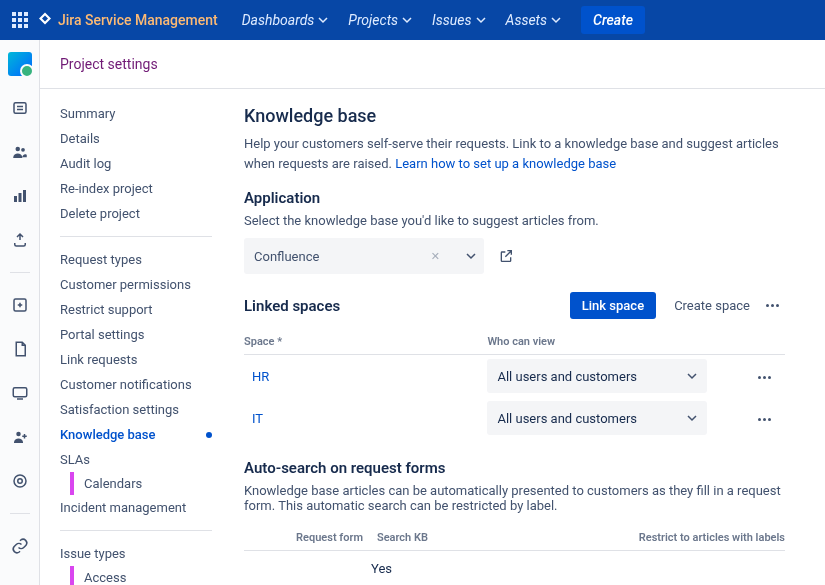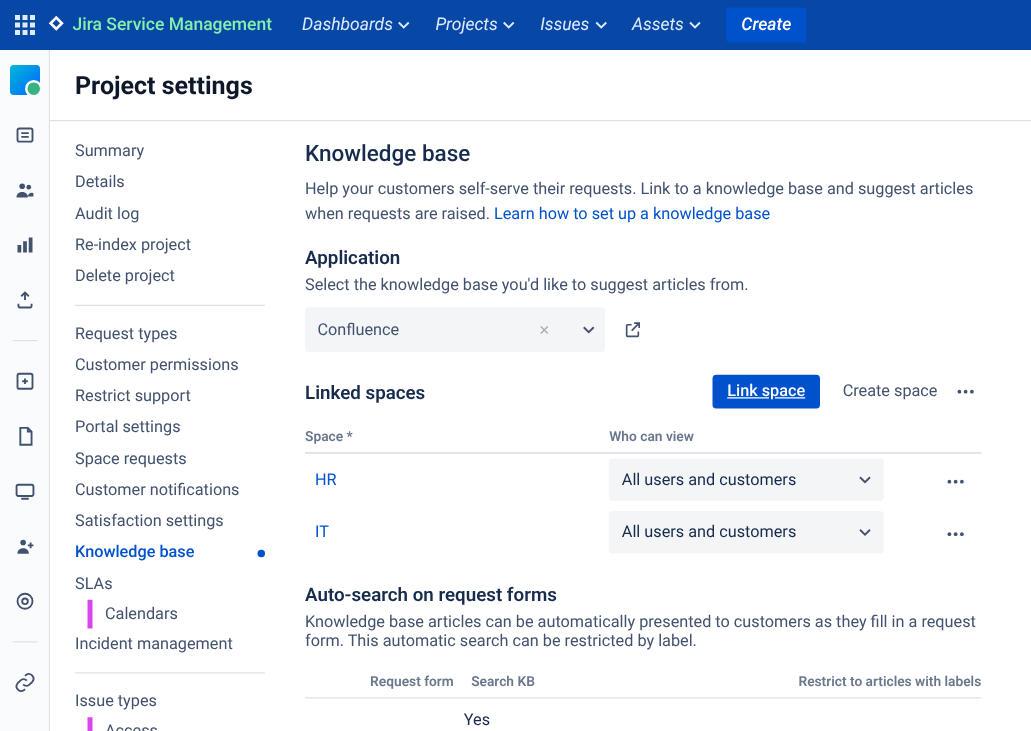--- a/index.html
+++ b/index.html
@@ -1,32 +1,32 @@
 <!DOCTYPE html>
 <html><head>
 <meta charset="utf-8">
 <style>
 * { box-sizing: border-box; margin: 0; padding: 0; }
 body { font-family: -apple-system, BlinkMacSystemFont, "Segoe UI", Roboto, sans-serif; font-size: 14px; color: #172B4D; background: #fff; }
 .topbar { background: #0747A6; height: 40px; display: flex; align-items: center; padding: 0 8px; color: #fff; }
 .app-switcher { width: 24px; height: 24px; display: flex; align-items: center; justify-content: center; margin-right: 4px; }
 .logo-area { display: flex; align-items: center; margin-right: 16px; }
-.logo-text { font-size: 14px; font-weight: 500; color: #86efac; margin-left: 4px; }
+.logo-text { font-size: 14px; font-weight: 500; color: #fdba74; margin-left: 4px; }
 .nav-items { display: flex; align-items: center; gap: 4px; font-style: italic; }
 .nav-item { padding: 6px 8px; color: #DEEBFF; font-size: 14px; display: flex; align-items: center; gap: 4px; cursor: pointer; border-radius: 3px; }
 .create-btn { background: #0052CC; color: #fff; padding: 6px 12px; border-radius: 3px; font-size: 14px; font-weight: 500; cursor: pointer; margin-left: 8px; }
 .layout { display: flex; height: calc(100vh - 40px); }
 .rail { width: 40px; background: #FAFBFC; border-right: 1px solid #DFE1E6; display: flex; flex-direction: column; align-items: center; padding-top: 12px; gap: 20px; }
 .rail-icon { width: 24px; height: 24px; display: flex; align-items: center; justify-content: center; color: #42526E; cursor: pointer; }
 .rail-avatar { width: 24px; height: 24px; border-radius: 3px; background: linear-gradient(135deg, #00B8D9, #0065FF); position:relative; }
 .rail-avatar::after{content:'';position:absolute;bottom:-2px;right:-2px;width:10px;height:10px;background:#36B37E;border:2px solid #FAFBFC;border-radius:50%;}
 .rail-sep { width: 20px; height: 1px; background: #DFE1E6; }
 .main-area { flex: 1; display: flex; flex-direction: column; overflow: hidden; }
 .page-header { padding: 16px 24px 16px 20px; border-bottom: 1px solid #DFE1E6; }
-.page-title { font-size: 20px; font-weight: 700; color: #0f172a; }
+.page-title { font-size: 14px; font-weight: 400; color: #701a75; }
 .content-row { display: flex; flex: 1; overflow: hidden; }
 .sidebar { width: 180px; padding: 12px 8px 12px 20px; overflow-y: auto; font-size: 13px; }
 .side-item { padding: 5px 0; color: #42526E; cursor: pointer; display:flex; align-items:center; justify-content:space-between;}
 .side-item.active { color: #0052CC; font-weight: 500; }
 .side-item.active .dot{width:6px;height:6px;border-radius:50%;background:#0052CC;}
 .side-sep { height: 1px; background: #DFE1E6; margin: 10px 0; }
 .sub-group { margin-left: 10px; border-left: 4px solid #d946ef; padding-left: 10px; font-size:13px;}
 .sub-item { padding: 4px 0; color: #42526E; cursor: pointer; }
 .content { flex: 1; padding: 16px 40px 24px 24px; overflow-y: auto; }
 h2.section { font-size: 18px; font-weight: 500; margin-bottom: 8px; }
@@ -34,21 +34,21 @@
 a.link { color: #0052CC; text-decoration: none; }
 h3.sub { font-size: 15px; font-weight: 600; margin-bottom: 6px; margin-top: 4px; }
 p.sub-help { font-size: 13px; color: #42526E; margin-bottom: 10px; }
 .select-row { display: flex; align-items: center; gap: 14px; margin-bottom: 18px; }
 .select-box { background: #F4F5F7; border-radius: 3px; height: 36px; width: 240px; display: flex; align-items: center; padding: 0 8px 0 10px; font-size: 13px; color: #42526E; position:relative;gap:20px;}
 .select-box .clear{margin-left:auto;color:#A5ADBA;font-size:11px;cursor:pointer;}
 .select-box .chev{margin-left:6px;color:#42526E;}
 .ext-icon{color:#42526E;cursor:pointer;}
 .linked-header { display: flex; align-items: center; margin-bottom: 10px; }
 .linked-header h3 { font-size: 15px; font-weight: 600; flex:1;}
-.btn-primary { background: #0052CC; color: #fff; padding: 6px 12px; border-radius: 3px; font-size: 13px; font-weight: 500; cursor: pointer; margin-right: 8px; text-decoration: underline; }
+.btn-primary { background: #0052CC; color: #fff; padding: 6px 12px; border-radius: 3px; font-size: 13px; font-weight: 500; cursor: pointer; margin-right: 8px; }
 .btn-subtle { background: transparent; color: #42526E; padding: 6px 10px; font-size: 13px; cursor: pointer; border-radius:3px;}
 .meatball { display:inline-flex; gap:2px; padding:6px; cursor:pointer;}
 .meatball span{width:3px;height:3px;background:#42526E;border-radius:50%;}
 .table { width: 100%; border-collapse: collapse; font-size: 13px; }
 .th { text-align:left; font-size: 11px; color: #6B778C; font-weight: 600; padding: 6px 0; border-bottom: 1px solid #DFE1E6;}
 .td { padding: 4px 0; vertical-align: middle;}
 .space-link { color: #0052CC; cursor:pointer; padding-left:8px;}
 .view-select { background: #F4F5F7; border-radius: 3px; height: 34px; width: 220px; display:flex; align-items:center; padding:0 10px; font-size:13px; position:relative;}
 .view-select .chev{margin-left:auto;color:#42526E;}
 .row-actions{text-align:right; padding-right:8px;}
@@ -193,21 +193,21 @@
         <div class="side-item">Summary</div>
         <div class="side-item">Details</div>
         <div class="side-item">Audit log</div>
         <div class="side-item">Re-index project</div>
         <div class="side-item">Delete project</div>
         <div class="side-sep"></div>
         <div class="side-item">Request types</div>
         <div class="side-item">Customer permissions</div>
         <div class="side-item">Restrict support</div>
         <div class="side-item">Portal settings</div>
-        <div class="side-item">Space requests</div>
+        <div class="side-item">Link requests</div>
         <div class="side-item">Customer notifications</div>
         <div class="side-item">Satisfaction settings</div>
         <div class="side-item active">
             <span>Knowledge base</span>
             <span class="dot"></span>
           </div>
         <div class="side-item">SLAs</div>
         <div class="sub-group">
             <div class="sub-item">Calendars</div>
           </div>

